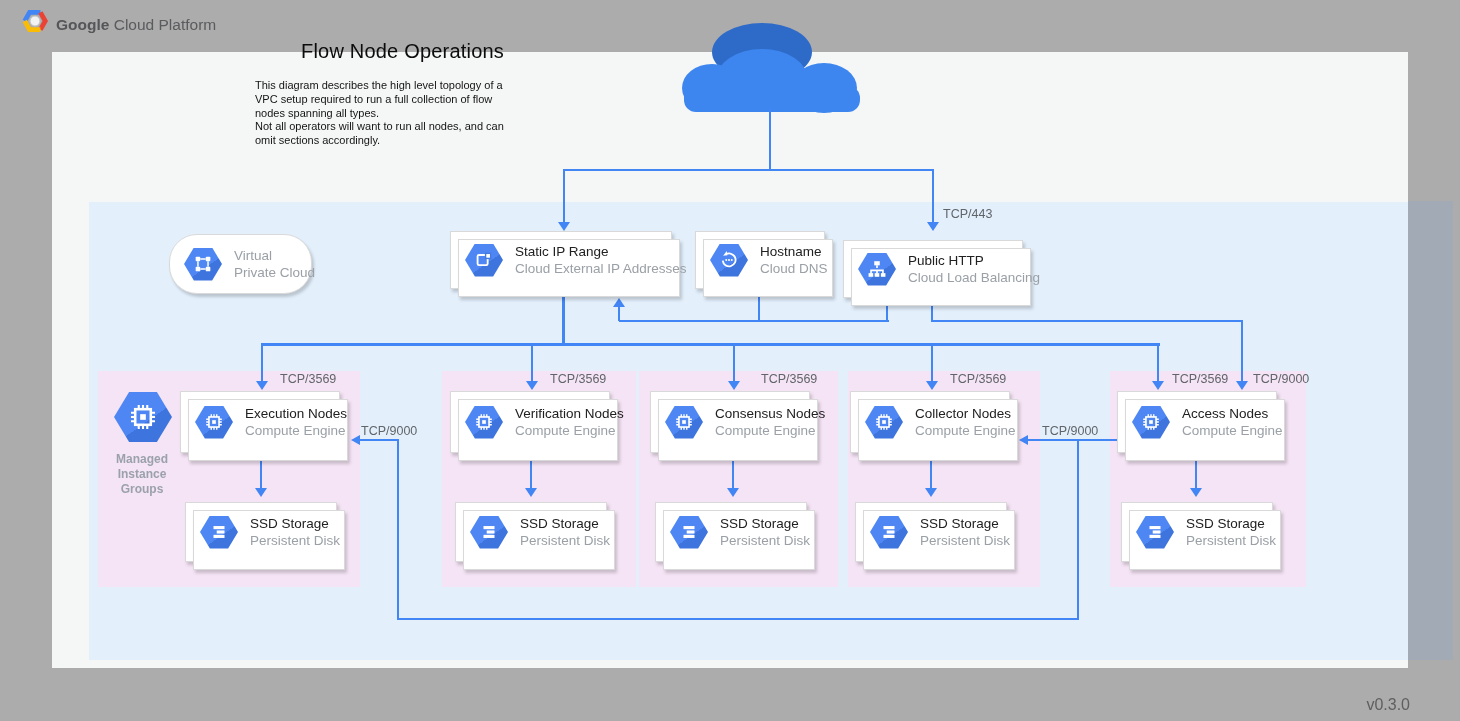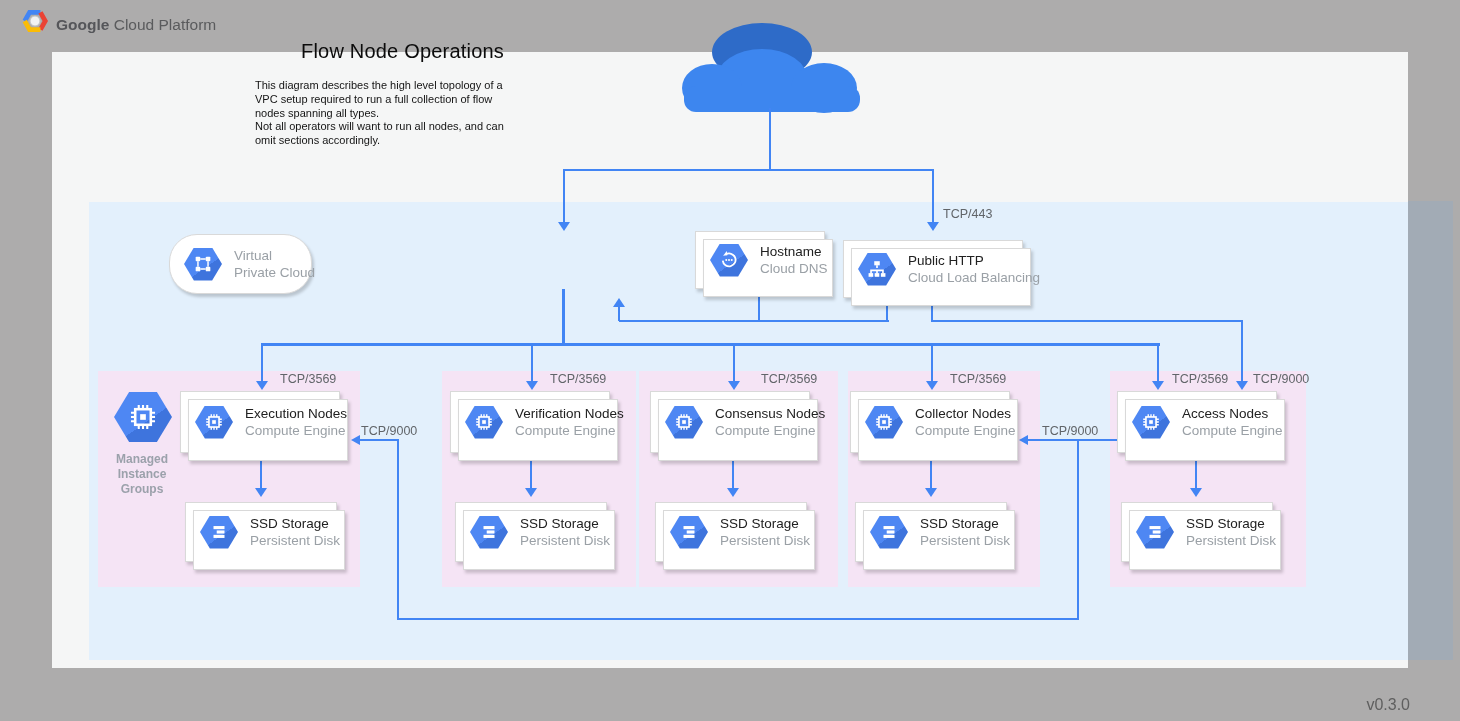--- a/index.html
+++ b/index.html
@@ -153,20 +153,31 @@
             <rect x="15" y="15" width="5" height="5" rx="1"></rect>
           </g>
           <g stroke="#fff" stroke-width="1.6" fill="none">
             <path d="M9 6.5h6M9 17.5h6M6.5 9v6M17.5 9v6"></path>
           </g>
         </svg>
       </span>
     <span class="ct"><span class="s">Virtual</span><br>
     <span class="s">Private Cloud</span></span>
   </div>
+  <div class="card stacked" style="left:450px;top:231px;width:222px;height:58px;">
+    <span class="hex">
+        <svg viewBox="0 0 24 24">
+          <rect x="5" y="6.5" width="11" height="11" rx="1.5" fill="none" stroke="#fff" stroke-width="2"></rect>
+          <rect x="13" y="4" width="7" height="7" fill="#437be0"></rect>
+          <rect x="14.5" y="5.5" width="4" height="4" fill="#fff"></rect>
+        </svg>
+      </span>
+    <span class="ct"><span class="t">Static IP Range</span><br>
+    <span class="s">Cloud External IP Addresses</span></span>
+  </div>
   <div class="card stacked" style="left:695px;top:231px;width:130px;height:58px;">
     <span class="hex">
         <svg viewBox="0 0 24 24">
           <path d="M8.5 5.9A7 7 0 1 1 5.2 12.6" fill="none" stroke="#fff" stroke-width="2"></path>
           <path d="M9.6 2.2L10.2 6.8 5.6 7.4z" fill="#fff"></path>
           <g fill="#fff">
             <circle cx="9" cy="12" r="1.1"></circle>
             <circle cx="12" cy="12" r="1.1"></circle>
             <circle cx="15" cy="12" r="1.1"></circle>
           </g>

